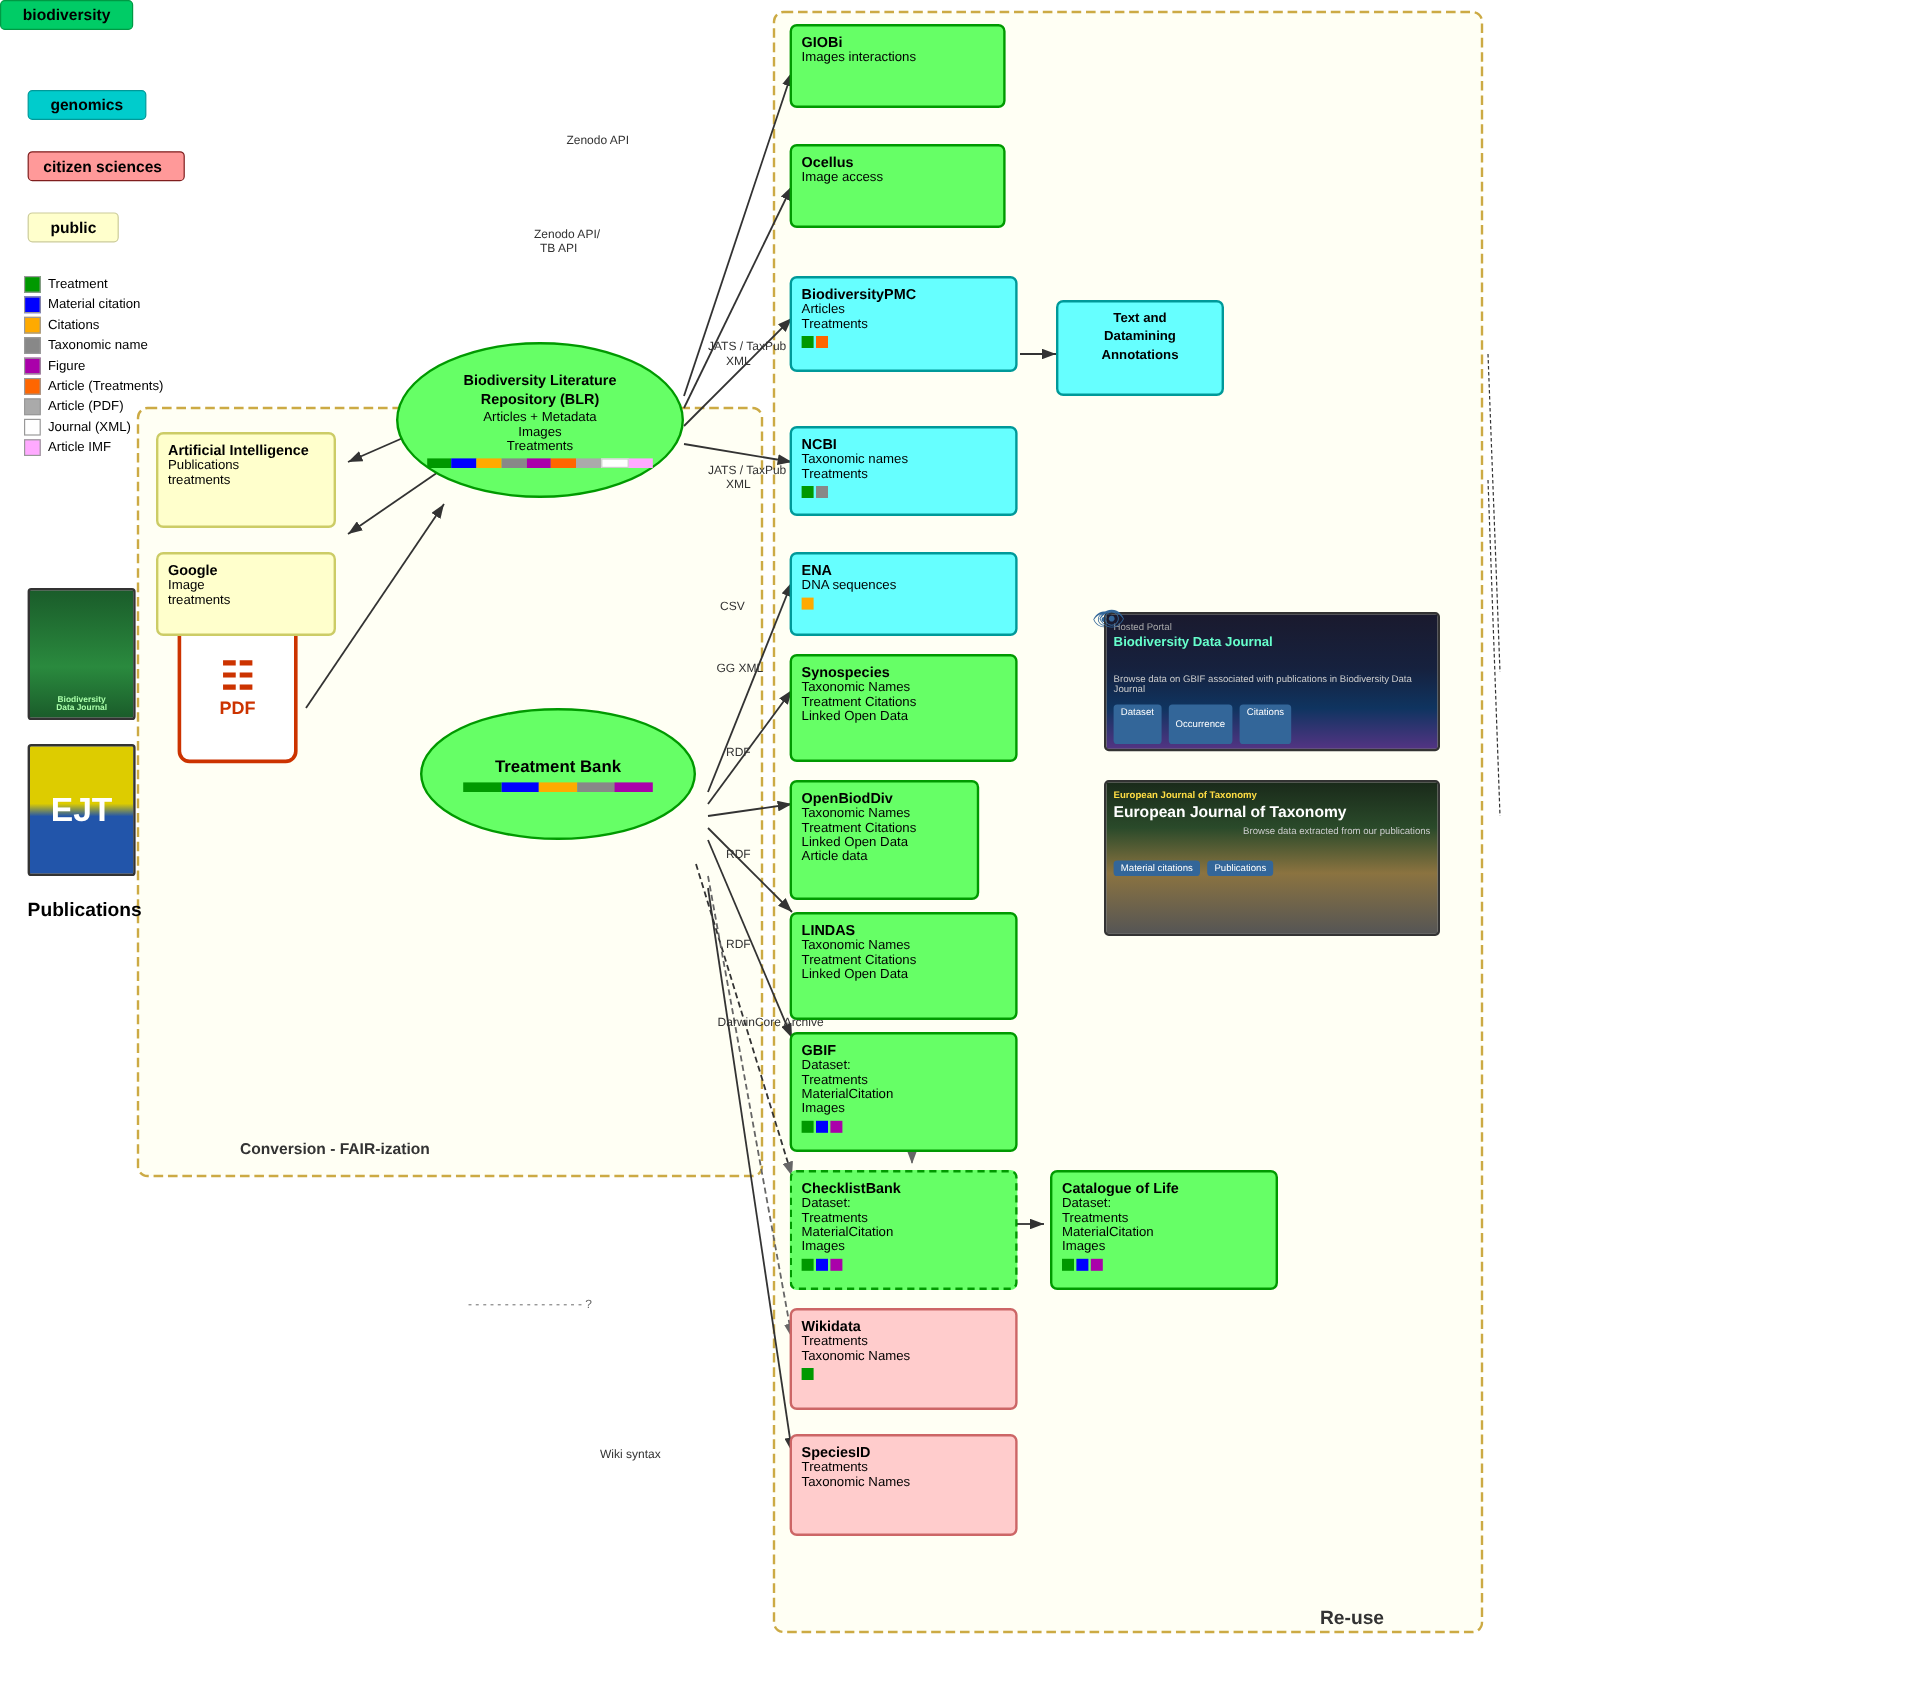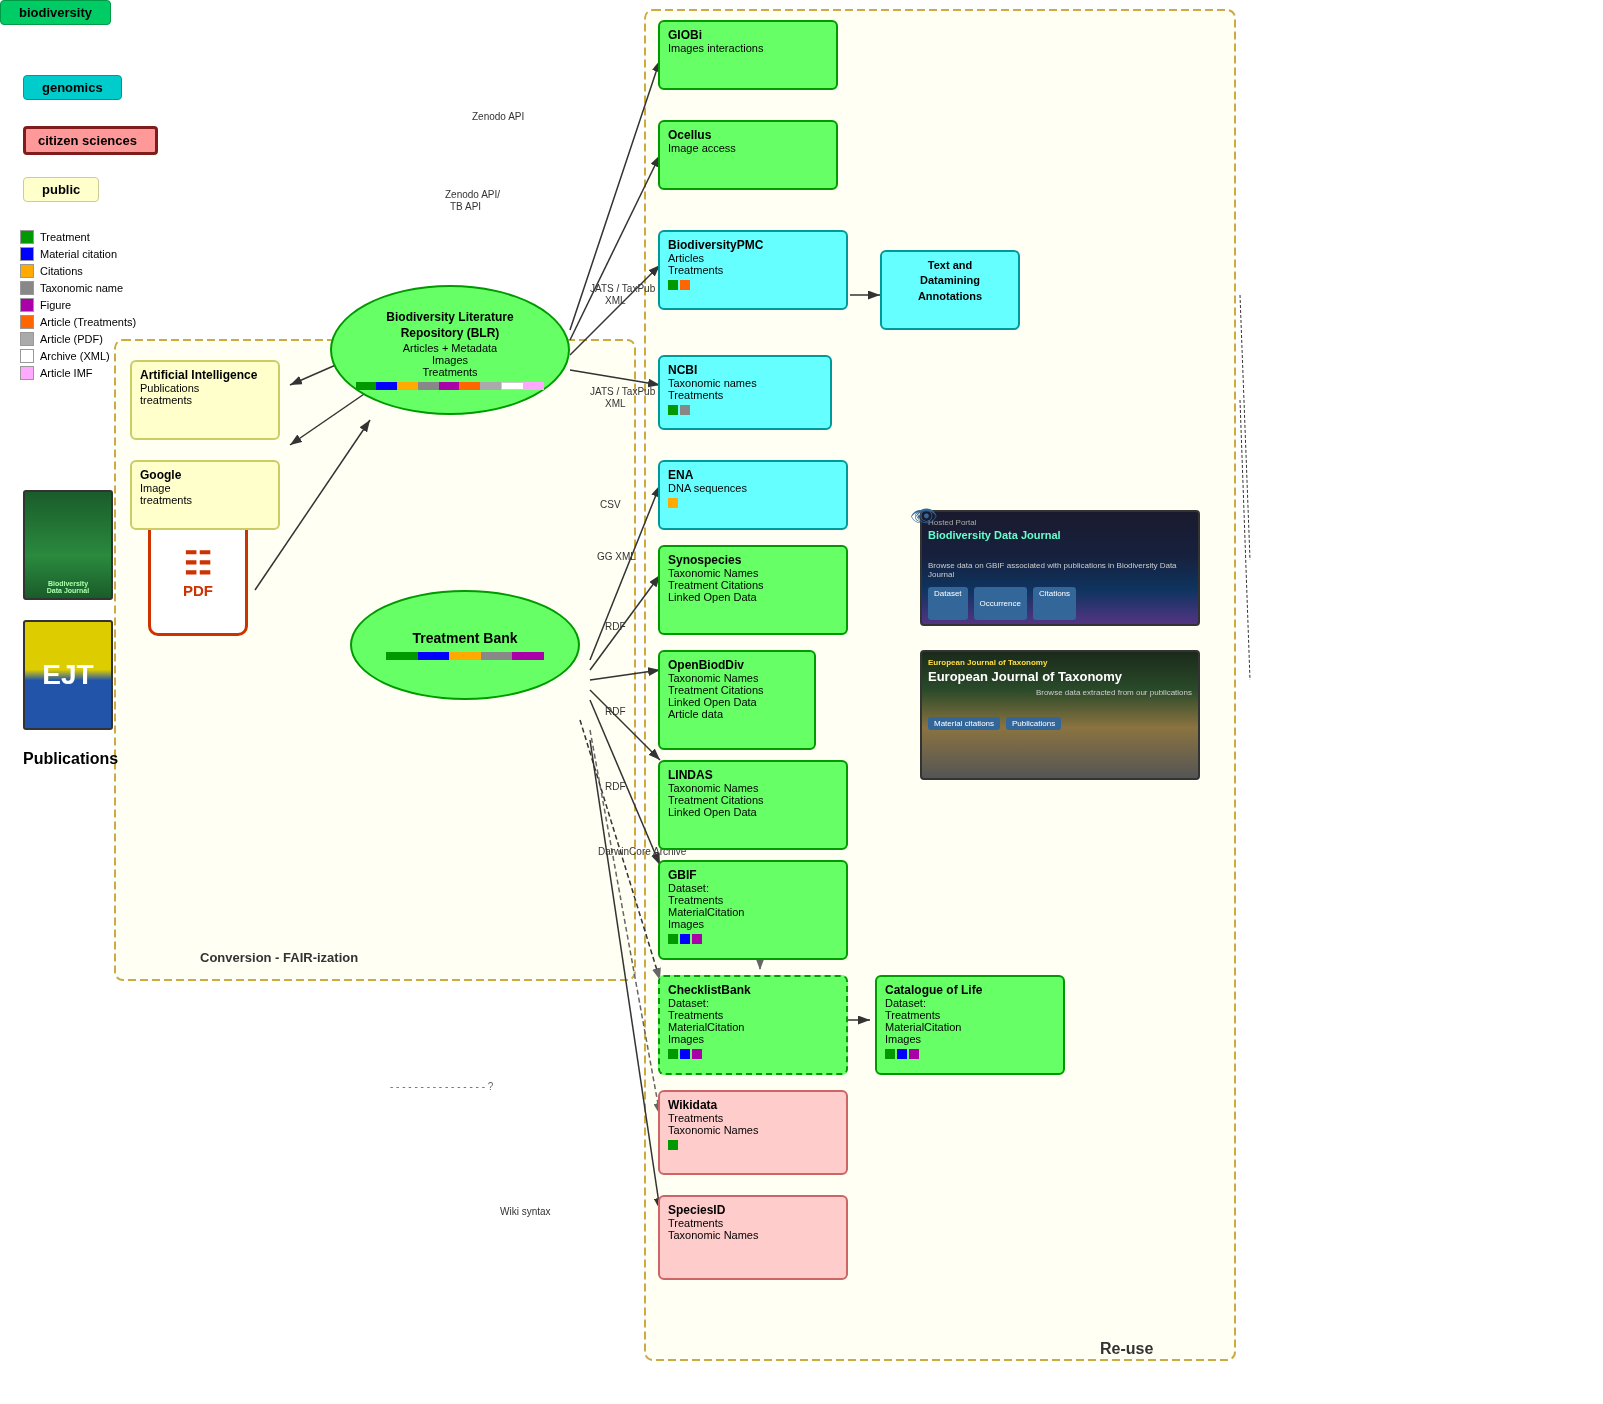--- a/index.html
+++ b/index.html
@@ -17,21 +17,21 @@
     .tag-box {
       display: inline-block;
       padding: 4px 18px;
       border-radius: 4px;
       font-size: 13px;
       font-weight: bold;
       text-align: center;
     }
     .tag-biodiversity { background: #00cc66; color: #000; border: 1px solid #009944; }
     .tag-genomics { background: #00cccc; color: #000; border: 1px solid #009999; }
-    .tag-citizen { background: #ff9999; color: #000; border: 3px solid #7f1d1d; padding-left: 12px; }
+    .tag-citizen { background: #ff9999; color: #000; border: 1px solid #7f1d1d; padding-left: 12px; }
     .tag-public { background: #ffffcc; color: #000; border: 1px solid #cccc99; }
 
     
     .legend-item {
       display: flex;
       align-items: center;
       gap: 6px;
       margin-bottom: 3px;
       font-size: 11px;
     }
@@ -280,21 +280,21 @@
   <div class="legend-item">
     <span class="legend-color" style="background:#ff6600;"></span>
     <span>Article (Treatments)</span>
   </div>
   <div class="legend-item">
     <span class="legend-color" style="background:#aaaaaa;"></span>
     <span>Article (PDF)</span>
   </div>
   <div class="legend-item">
     <span class="legend-color" style="background:#ffffff; border:1px solid #999;"></span>
-    <span>Archive (XML)</span>
+    <span>Journal (XML)</span>
   </div>
   <div class="legend-item">
     <span class="legend-color" style="background:#ffaaff;"></span>
     <span>Article IMF</span>
   </div>
 </div>
 
 <div style="position:absolute; left:23px; top:490px; width:90px; height:110px; background:linear-gradient(180deg,#1a5c2a 0%,#2a8a3e 60%,#1a5c2a 100%); border:2px solid #333; border-radius:3px; display:flex; flex-direction:column; align-items:center; justify-content:flex-end; padding:4px; color:white; font-size:8px; text-align:center;">
   <div style="font-size:7px; font-weight:bold; color:#aaffaa;">Biodiversity</div>
   <div style="font-size:7px; font-weight:bold; color:#aaffaa;">Data Journal</div>
@@ -374,21 +374,21 @@
   <div style="display:flex; gap:2px; margin-top:4px;">
     <div style="width:10px;height:10px;background:#009900;"></div>
     <div style="width:10px;height:10px;background:#ff6600;"></div>
   </div>
 </div>
 
 <div class="node node-cyan" style="position:absolute; left:880px; top:250px; width:140px; min-height:80px; text-align:center;">
   <div style="font-weight:bold; font-size:11px; line-height:1.4;">Text and<br>Datamining<br>Annotations</div>
 </div>
 
-<div class="node node-cyan" style="position:absolute; left:658px; top:355px; width:174px; min-height:75px;">
+<div class="node node-cyan" style="position:absolute; left:658px; top:355px; width:190px; min-height:75px;">
   <div class="node-title">NCBI</div>
   <div>Taxonomic names</div>
   <div>Treatments</div>
   <div style="display:flex; gap:2px; margin-top:4px;">
     <div style="width:10px;height:10px;background:#009900;"></div>
     <div style="width:10px;height:10px;background:#888888;"></div>
   </div>
 </div>
 
 <div class="node node-cyan" style="position:absolute; left:658px; top:460px; width:190px; min-height:70px;">

